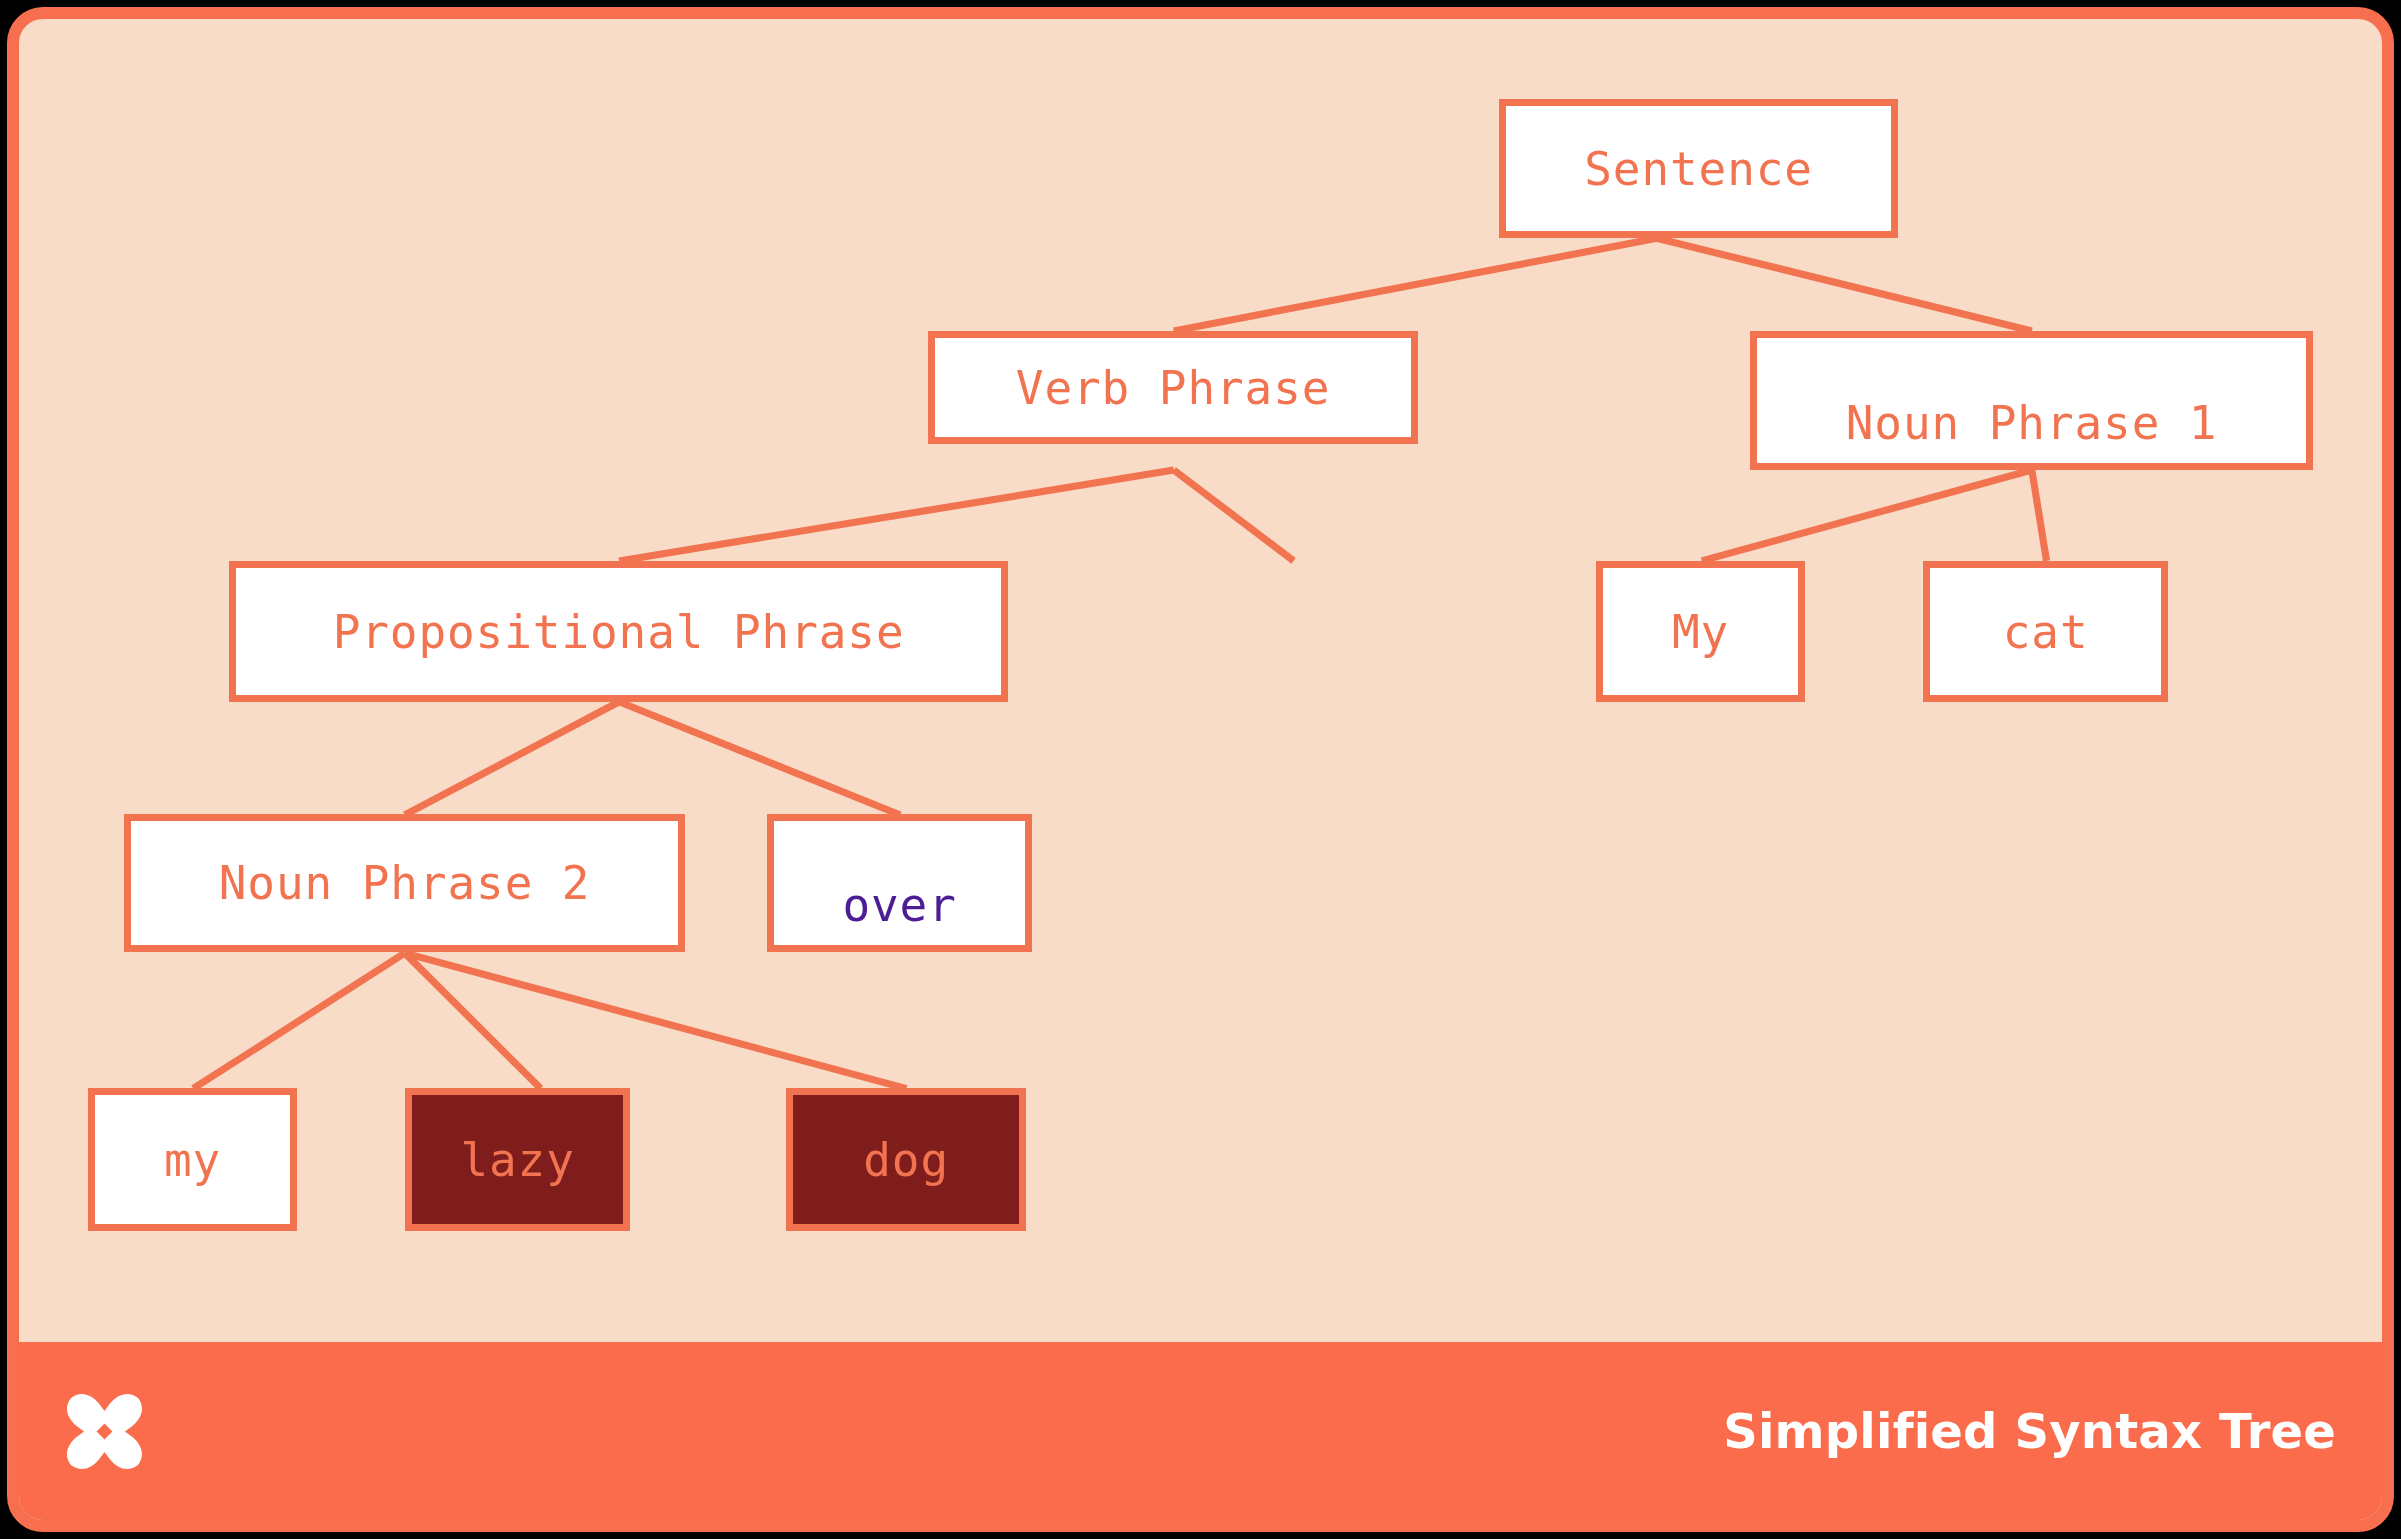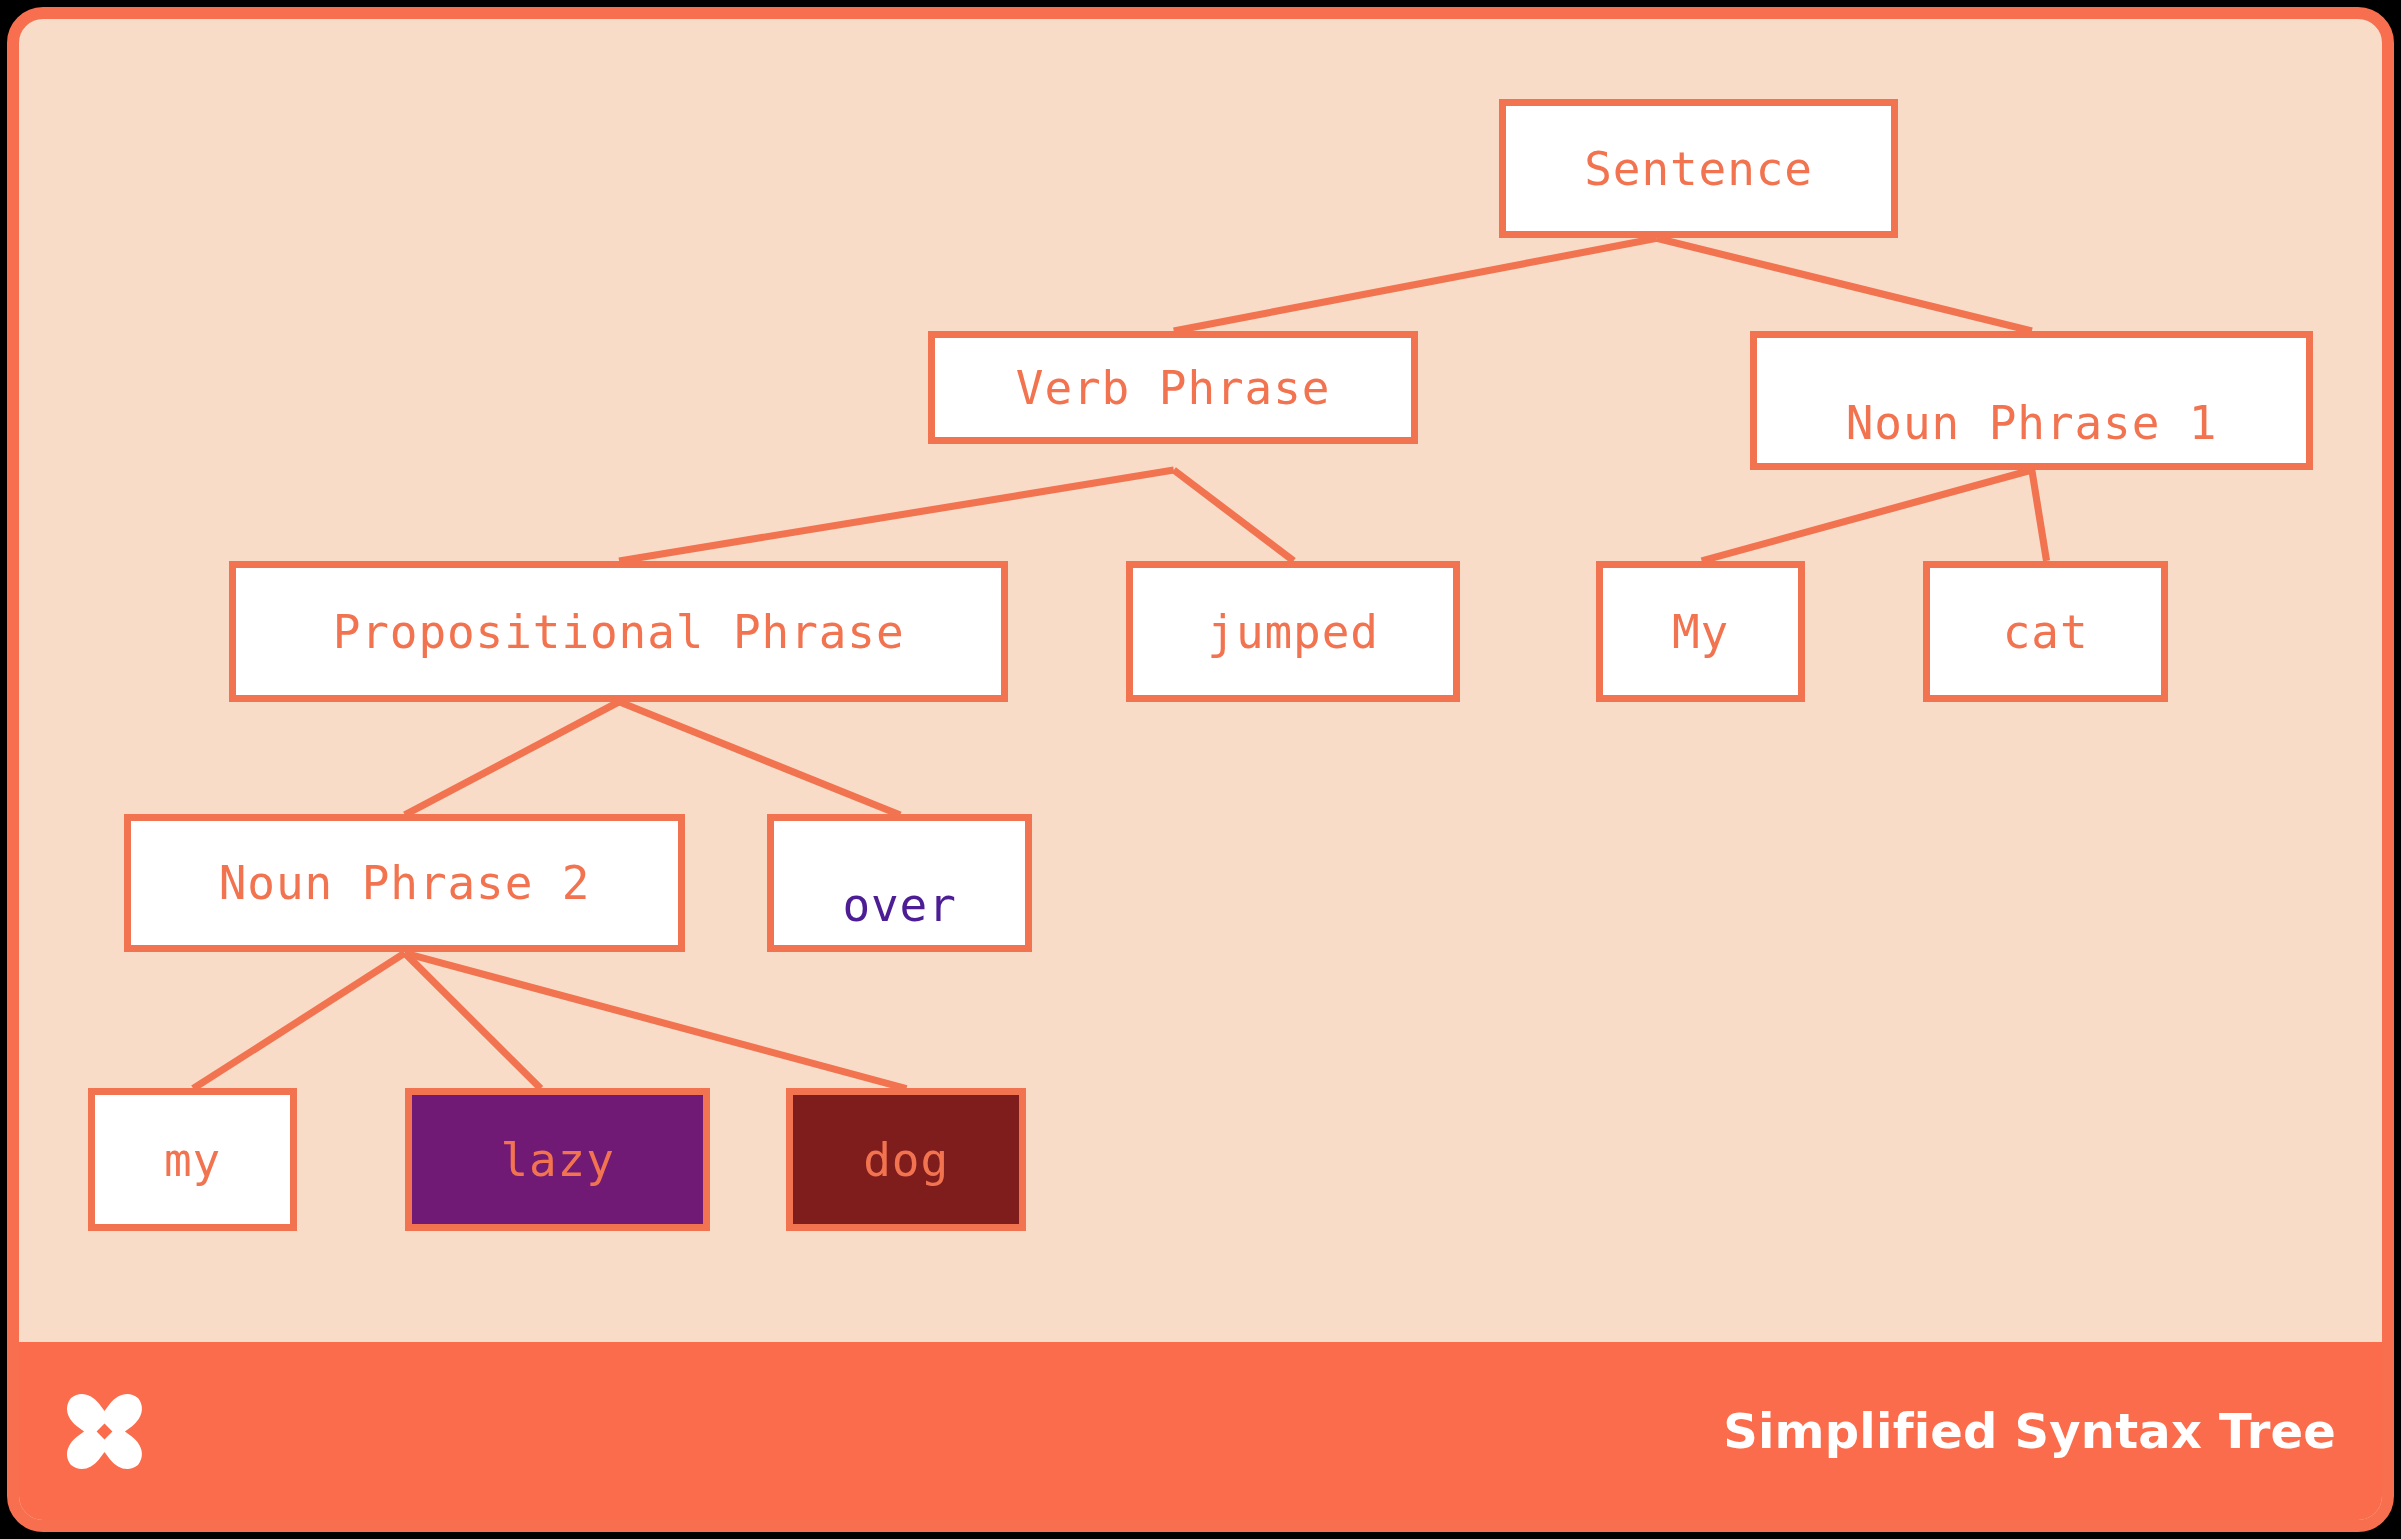--- a/index.html
+++ b/index.html
@@ -117,39 +117,36 @@
         </div>
         <div class="node" style="left: 909px; top: 312px; width: 490px; height: 113px; border-color: rgb(242, 115, 79); background: rgb(255, 255, 255); align-items: center;">
           <span class="node-label" style="color: rgb(242, 115, 79);">Verb Phrase</span>
         </div>
         <div class="node" style="left: 1731px; top: 312px; width: 563px; height: 139px; border-color: rgb(242, 115, 79); background: rgb(255, 255, 255);">
           <span class="node-label" style="color: rgb(242, 115, 79); margin-top: 45px;">Noun Phrase 1</span>
         </div>
         <div class="node" style="left: 210px; top: 542px; width: 779px; height: 141px; border-color: rgb(242, 115, 79); background: rgb(255, 255, 255);">
           <span class="node-label" style="color: rgb(242, 115, 79);">Propositional Phrase</span>
         </div>
-        <div class="node" style="left: 1107px; top: 542px; width: 334px; height: 141px; border-color: rgb(242, 115, 79); background: rgb(255, 255, 255);">
-          <span class="node-label" style="color: rgb(242, 115, 79);">jumped</span>
-        </div>
         <div class="node" style="left: 1577px; top: 542px; width: 209px; height: 141px; border-color: rgb(242, 115, 79); background: rgb(255, 255, 255);">
           <span class="node-label" style="color: rgb(242, 115, 79);">My</span>
         </div>
         <div class="node" style="left: 1904px; top: 542px; width: 245px; height: 141px; border-color: rgb(242, 115, 79); background: rgb(255, 255, 255);">
           <span class="node-label" style="color: rgb(242, 115, 79);">cat</span>
         </div>
         <div class="node" style="left: 105px; top: 795px; width: 561px; height: 138px; border-color: rgb(242, 115, 79); background: rgb(255, 255, 255);">
           <span class="node-label" style="color: rgb(242, 115, 79);">Noun Phrase 2</span>
         </div>
         <div class="node" style="left: 748px; top: 795px; width: 265px; height: 138px; border-color: rgb(242, 115, 79); background: rgb(255, 255, 255);">
           <span class="node-label" style="color: #4c1d95; margin-top: 43px;">over</span>
         </div>
         <div class="node" style="left: 69px; top: 1069px; width: 209px; height: 143px; border-color: rgb(242, 115, 79); background: rgb(255, 255, 255);">
           <span class="node-label" style="color: rgb(242, 115, 79);">my</span>
         </div>
-        <div class="node" style="left: 386px; top: 1069px; width: 305px; height: 143px; border-color: rgb(242, 115, 79); background: #701a75;">
+        <div class="node" style="left: 386px; top: 1069px; width: 225px; height: 143px; border-color: rgb(242, 115, 79); background: #7f1d1d;">
           <span class="node-label" style="color: rgb(242, 115, 79);">lazy</span>
         </div>
         <div class="node" style="left: 767px; top: 1069px; width: 240px; height: 143px; border-color: rgb(242, 115, 79); background: #7f1d1d;">
           <span class="node-label" style="color: rgb(242, 115, 79);">dog</span>
         </div>
       </div>
 
     <div id="footer">
       <svg id="brand-logo" viewBox="0 0 100 100">
         <path d="M14 14 C24 6 36 10 44 20 L50 28 L56 20 C64 10 76 6 86 14

